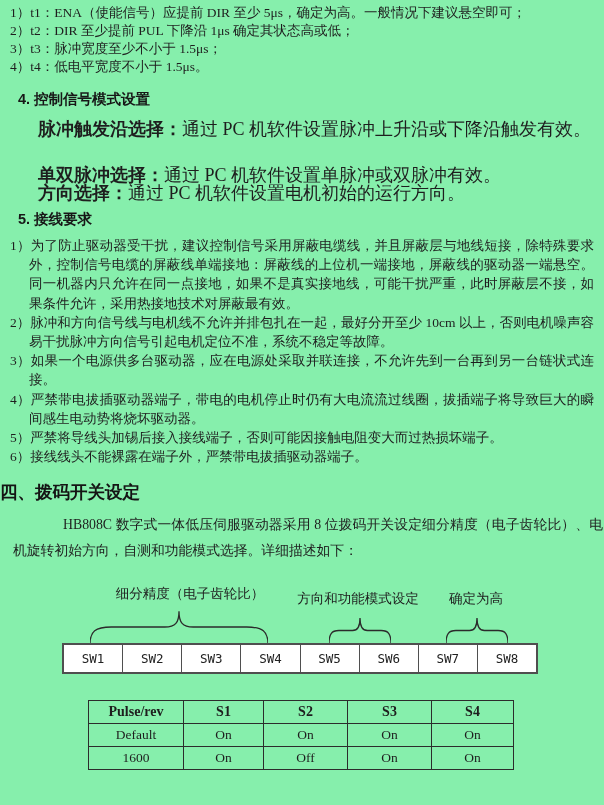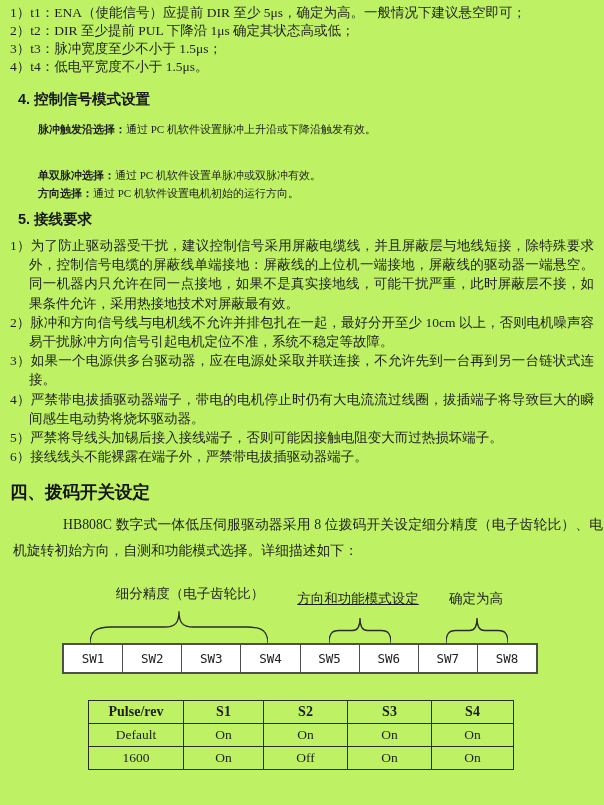--- a/index.html
+++ b/index.html
@@ -1,41 +1,41 @@
 <!DOCTYPE html>
 <html><head>
 <meta charset="utf-8">
 <style>
   * { margin:0; padding:0; box-sizing:border-box; }
   html,body { background:#ffffff; }
   .page {
     position:relative;
     width:604px; height:805px;
-    background:#bef264;
+    background:#86efac;
     color:#1e1e1e;
     font-family:"Liberation Serif","DejaVu Serif",serif;
     overflow:hidden;
   }
   
   .timing-list { position:absolute; top:4px; left:10px; right:6px;
     font-size:13.5px; line-height:18px; }
   
   .sec-heading { position:absolute; left:18px;
     font-family:"Liberation Sans","DejaVu Sans",sans-serif;
     font-weight:bold; font-size:14.5px; color:#171717; }
   
   .mode-para { position:absolute; left:38px; right:10px;
-    font-size:11px; line-height:18px; }
+    font-size:18px; line-height:18px; }
   .mode-para b { font-weight:bold; }
   
   .wiring-list { position:absolute; top:236px; left:10px; width:584px;
     font-size:13.5px; line-height:19.2px; text-align:justify; }
   .wiring-item { padding-left:19px; text-indent:-19px; }
   
-  .dip-heading { position:absolute; top:480px; left:10px;
+  .dip-heading { position:absolute; top:480px; left:0;
     font-family:"Liberation Sans","DejaVu Sans",sans-serif;
     font-weight:bold; font-size:17.5px; color:#141414; }
   .dip-intro { position:absolute; top:512px; left:13px; width:590px;
     font-size:13.8px; line-height:26px; text-indent:50px; text-align:justify; }
   
   .group-label { position:absolute; font-size:13.5px; white-space:nowrap;
     transform:translateX(-50%);text-align:center; }
   .brace { position:absolute; }
   .brace svg { display:block; width:100%; height:100%; }
   .sw-row { position:absolute; top:643px; left:62px; width:476px; height:31px;
@@ -85,21 +85,21 @@
     <div class="wiring-item"><span>3）</span><span>如果一个电源供多台驱动器，应在电源处采取并联连接，不允许先到一台再到另一台链状式连接。</span></div>
     <div class="wiring-item"><span>4）</span><span>严禁带电拔插驱动器端子，带电的电机停止时仍有大电流流过线圈，拔插端子将导致巨大的瞬间感生电动势将烧坏驱动器。</span></div>
     <div class="wiring-item"><span>5）</span><span>严禁将导线头加锡后接入接线端子，否则可能因接触电阻变大而过热损坏端子。</span></div>
     <div class="wiring-item"><span>6）</span><span>接线线头不能裸露在端子外，严禁带电拔插驱动器端子。</span></div>
   </div>
 
   <div class="dip-heading">四、拨码开关设定</div>
   <div class="dip-intro">HB808C 数字式一体低压伺服驱动器采用 8 位拨码开关设定细分精度（电子齿轮比）、电机旋转初始方向，自测和功能模式选择。详细描述如下：</div>
 
   <div class="group-label" style="top:585px; left:190px;">细分精度（电子齿轮比）</div>
-  <div class="group-label" style="top:590px; left:358px;text-decoration:underline;">方向和功能模式设定</div>
+  <div class="group-label" style="top:590px; left:358px;">方向和功能模式设定</div>
   <div class="group-label" style="top:590px; left:476px;">确定为高</div>
 
   <div class="brace" style="left:90px; top:610px; width:178px; height:34px;">
     <svg viewBox="0 0 100 30" preserveAspectRatio="none">
       <path d="M0 30 C0 19,3 15,12 15 L42 15 C48 15,50 11,50 1 C50 11,52 15,58 15 L88 15 C97 15,100 19,100 30" fill="none" stroke="#2b2b2b" stroke-width="1.3" vector-effect="non-scaling-stroke"></path>
     </svg>
   </div>
   <div class="brace" style="left:329px; top:617px; width:62px; height:27px;">
     <svg viewBox="0 0 100 30" preserveAspectRatio="none">
       <path d="M0 30 C0 19,4 15,16 15 L38 15 C46 15,50 11,50 1 C50 11,54 15,62 15 L84 15 C96 15,100 19,100 30" fill="none" stroke="#2b2b2b" stroke-width="1.3" vector-effect="non-scaling-stroke"></path>

